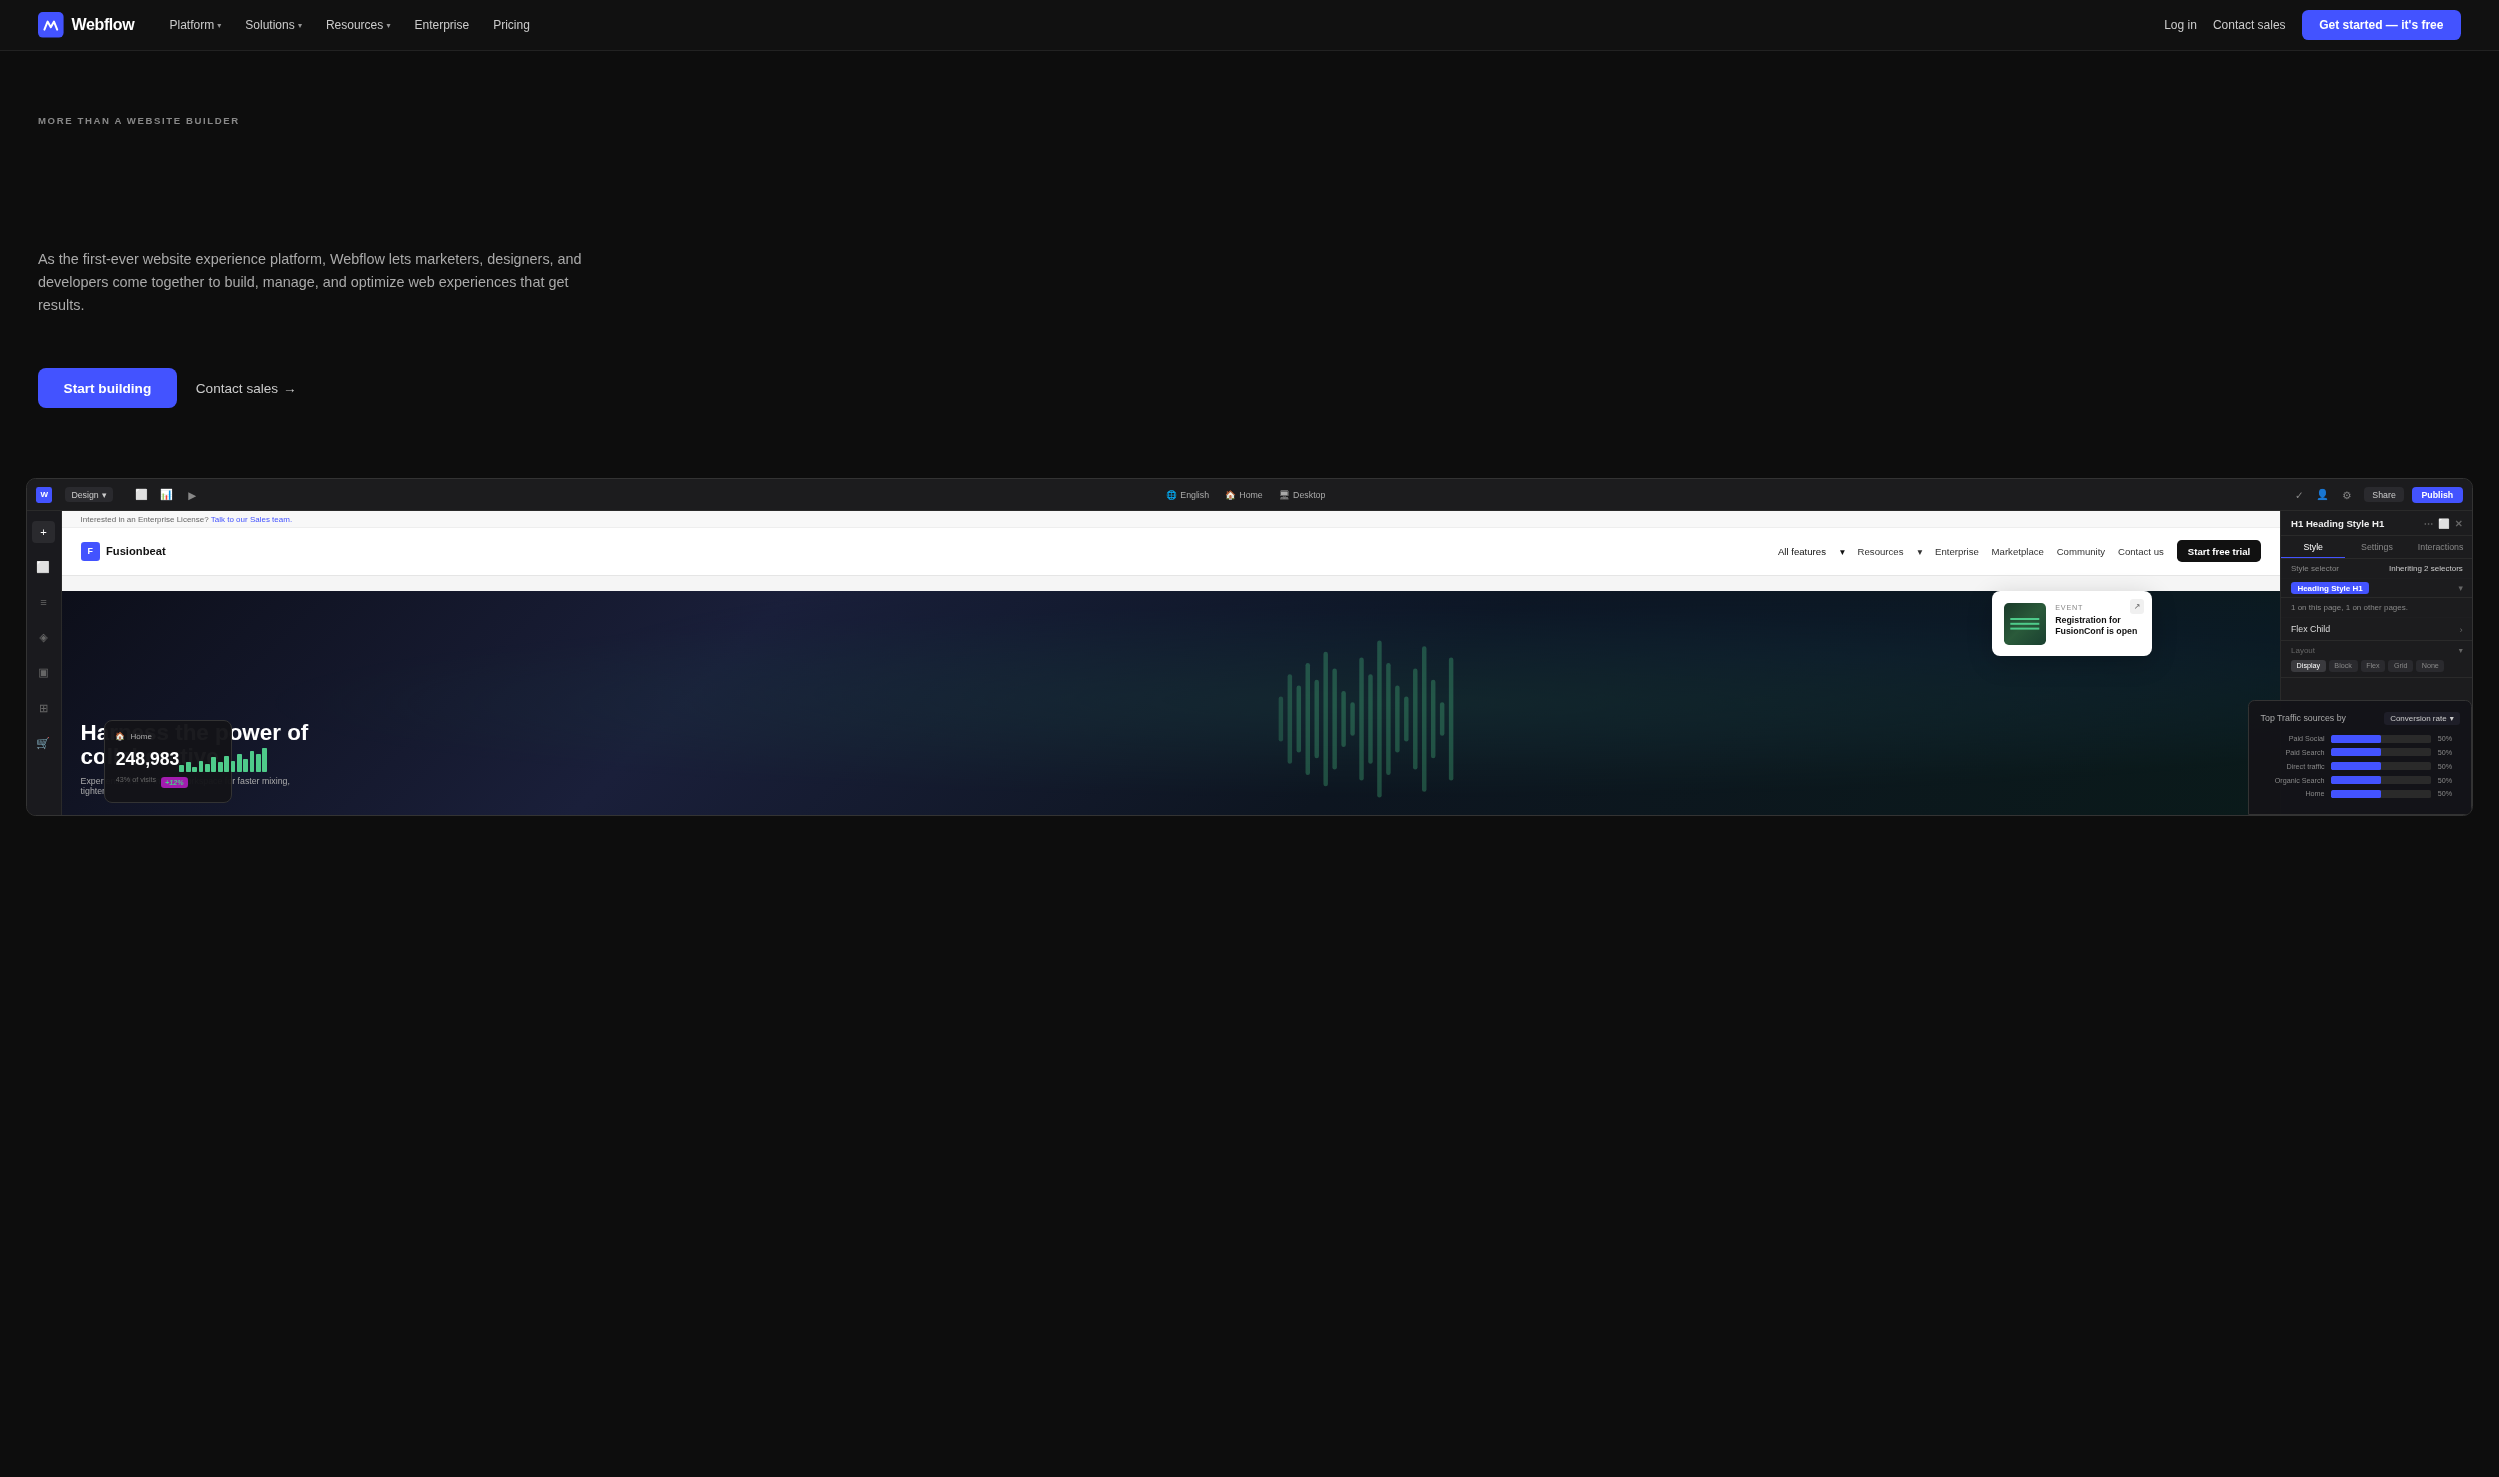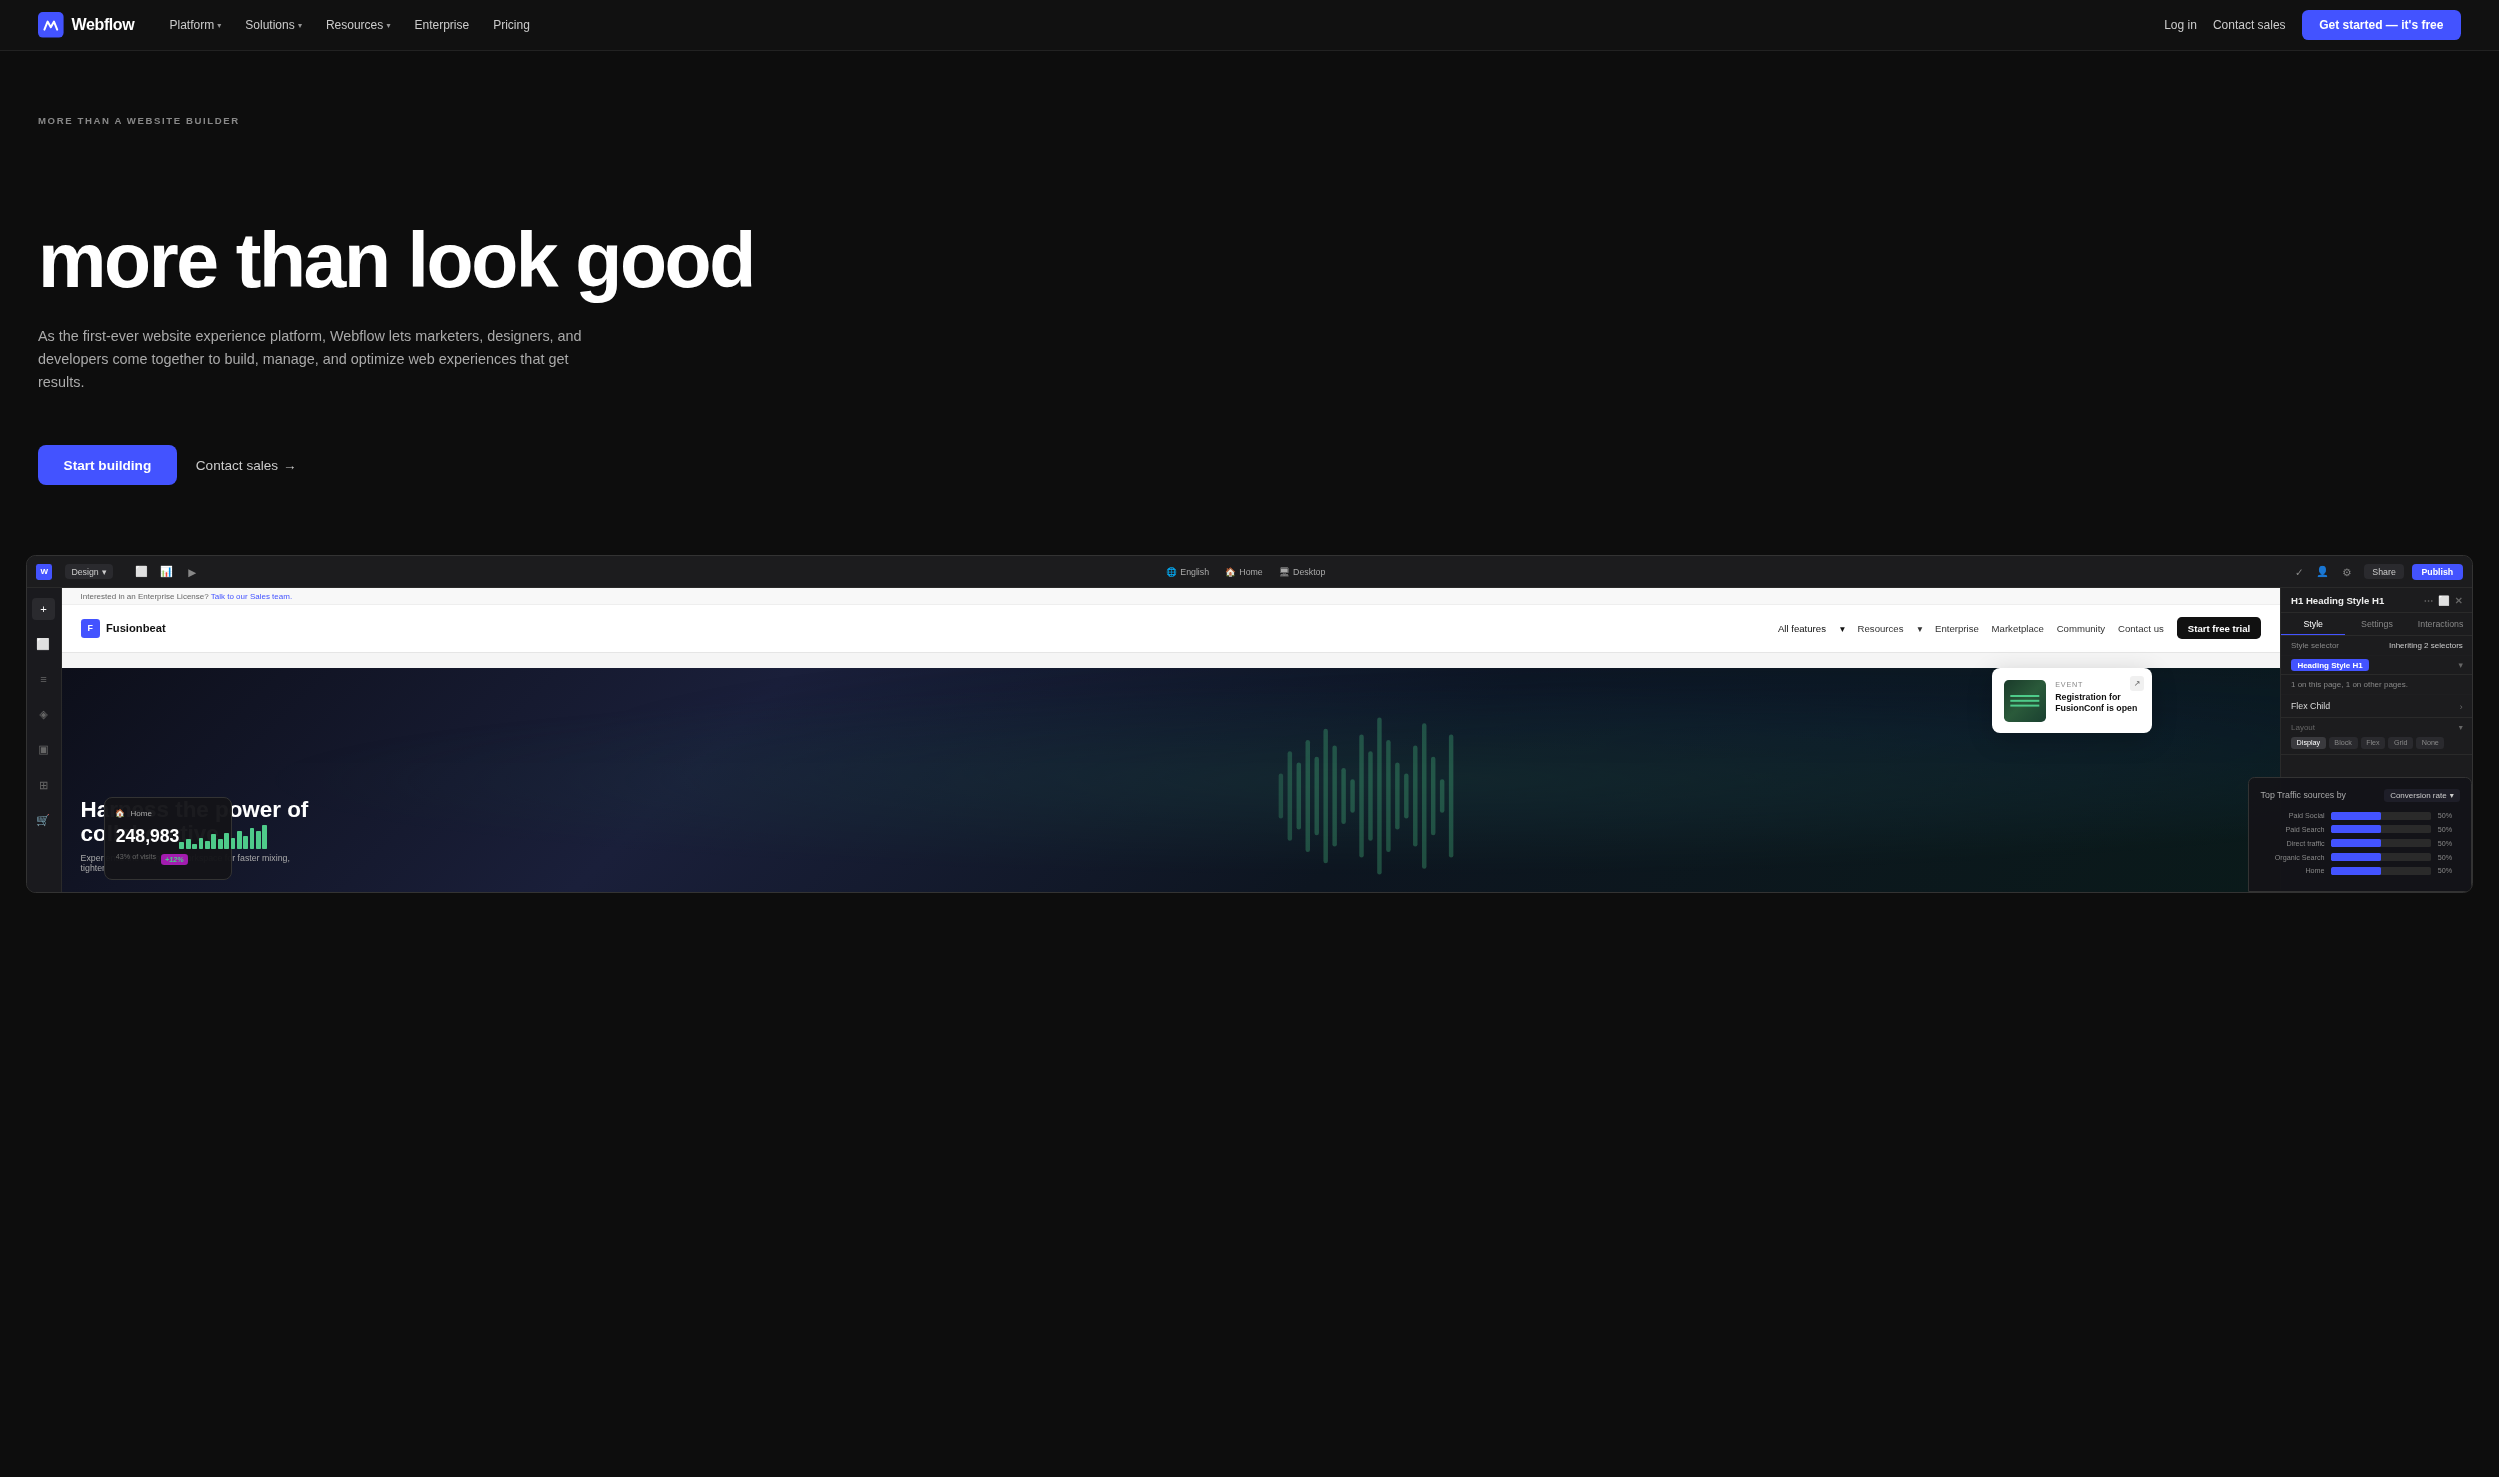--- a/index.html
+++ b/index.html
@@ -759,21 +759,20 @@
     <a>Log in</a>
     <a>Contact sales</a>
     <a class="cta-btn">Get started — it's free</a>
   </div>
 </nav>
 
 <div class="hero">
   <div class="hero-eyebrow">MORE THAN A WEBSITE BUILDER</div>
   <h1 class="hero-title">
     <br>
-    <span>more than look good</span>
   </h1>
   <p class="hero-desc">As the first-ever website experience platform, Webflow lets marketers, designers, and developers come together to build, manage, and optimize web experiences that get results.</p>
   <div class="hero-actions">
     <a class="btn-primary">Start building</a>
     <a class="btn-contact">
       <span>Contact sales</span>
       <span>→</span>
     </a>
   </div>
 </div>

